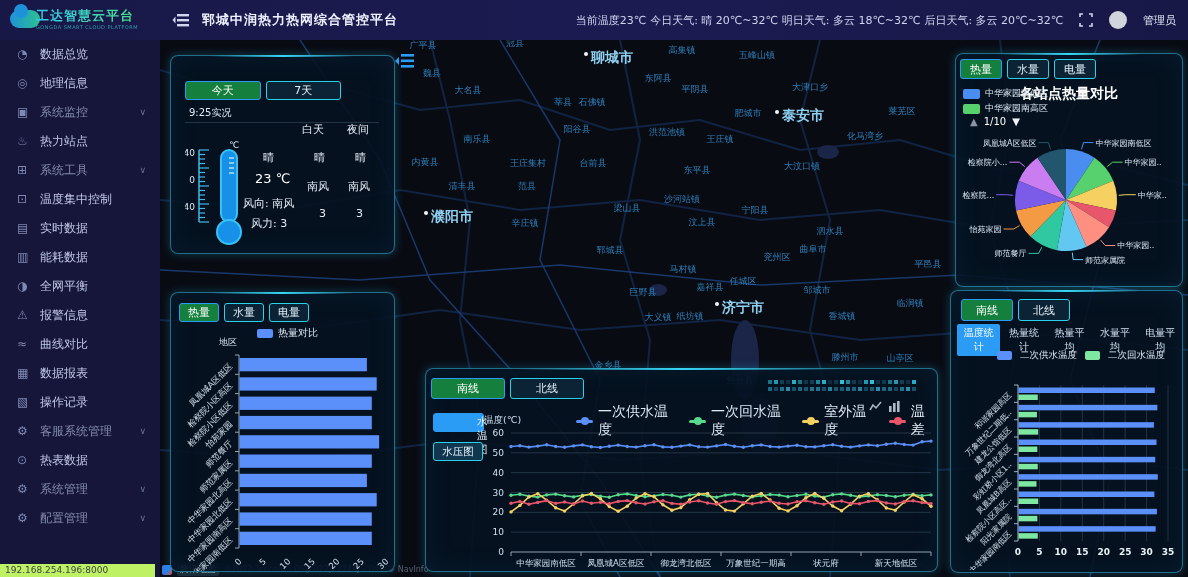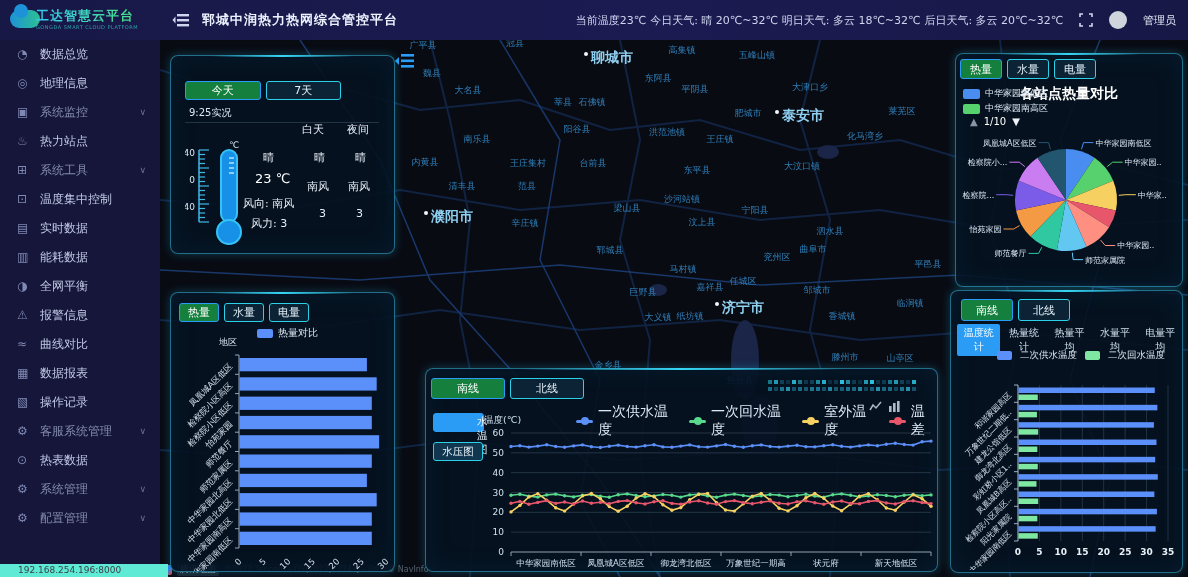--- a/index.html
+++ b/index.html
@@ -23,22 +23,22 @@
   .weather-item{font-size:11px;color:#cfd6ef;white-space:nowrap;}
   .fullscreen{width:14px;height:14px;}
   .avatar{width:18px;height:18px;border-radius:50%;background:#cfd4dd;}
   .username{font-size:11px;color:#e5eaf8;}
   
   .sidebar{position:absolute;top:40px;left:0;width:160px;height:537px;background:#15163a;z-index:15;}
   .side-item{position:relative;height:29px;line-height:29px;padding-left:40px;font-size:12px;color:#c2c9e6;cursor:pointer;white-space:nowrap;}
   .side-item.dim{color:#858dae;}
   .side-item .icn{position:absolute;left:17px;top:0;font-size:12px;color:#8089b3;}
   .side-item .chev{position:absolute;right:14px;top:0;font-size:9px;color:#6a7298;}
-  .status-url{position:absolute;left:0;bottom:0;width:150px;height:13px;background:#5eead4;color:#3a3f46;
-          font-size:9px;line-height:13px;padding-left:18px;z-index:30;}
+  .status-url{position:absolute;left:0;bottom:0;width:150px;height:13px;background:#bef264;color:#3a3f46;
+          font-size:9px;line-height:13px;padding-left:5px;z-index:30;}
   
   .map{position:absolute;left:160px;top:40px;width:1028px;height:537px;background:#090b13;z-index:1;overflow:hidden;}
   .map-label{position:absolute;font-size:9px;color:#2f7fb8;white-space:nowrap;transform:translate(-50%,-50%);}
   .map-city{position:absolute;font-size:14px;color:#8fd0f0;font-weight:bold;white-space:nowrap;transform:translate(-50%,-50%);}
   .map-city::before{content:'';position:absolute;left:-7px;top:3px;width:4px;height:4px;border-radius:50%;background:#f2f6fa;}
   .map-fold{position:absolute;left:235px;top:12px;width:20px;height:18px;}
   .map-attr{position:absolute;left:2px;bottom:1px;display:flex;align-items:center;gap:5px;z-index:3;}
   .tx-ico{width:10px;height:10px;border-radius:2px;background:linear-gradient(135deg,#2b7de9 55%,#e8452c);}
   .tx-name{font-size:9px;color:#9fb0c0;background:rgba(40,48,60,.6);padding:0 3px;border-radius:2px;}
   .tx-copy{font-size:8px;color:#55616e;}

